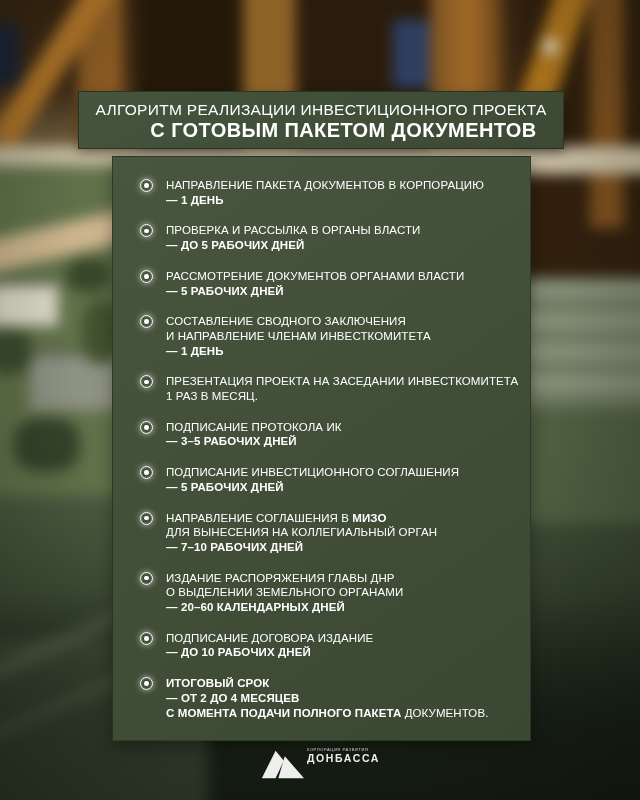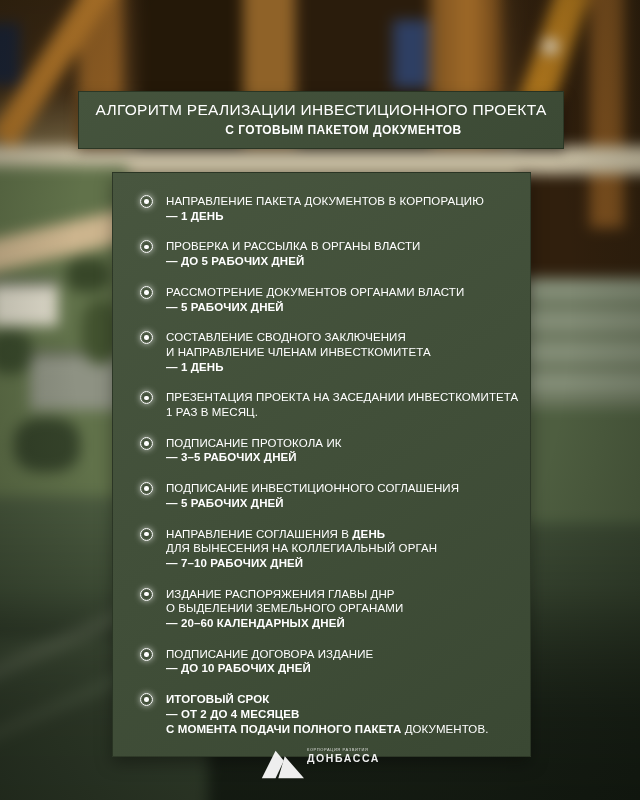--- a/index.html
+++ b/index.html
@@ -50,24 +50,24 @@
   
   .header-band{
     position:absolute;z-index:2;left:78px;top:91px;width:486px;height:58px;
     background:linear-gradient(135deg,#45543d,#3c4a35);
     border:1px solid rgba(24,32,19,.55);box-sizing:border-box;
     box-shadow:0 5px 12px rgba(0,0,0,.35);
     display:flex;flex-direction:column;justify-content:center;align-items:center;
     color:#fff;text-align:center;
   }
   .header-line1{font-size:15.5px;font-weight:400;letter-spacing:.3px;line-height:20px;}
-  .header-line2{font-size:12px;font-weight:700;letter-spacing:.4px;line-height:21px;margin-left:45px;}
+  .header-line2{font-size:20px;font-weight:700;letter-spacing:.4px;line-height:21px;margin-left:45px;}
   
   .panel{
-    position:absolute;z-index:2;left:112px;top:172px;width:419px;height:585px;
+    position:absolute;z-index:2;left:112px;top:156px;width:419px;height:585px;
     background:linear-gradient(145deg,#48563f,#3a4833);
     border:1px solid rgba(24,32,19,.5);box-sizing:border-box;
     box-shadow:0 6px 16px rgba(0,0,0,.35);
     padding:21px 20px 14px 27px;color:#fff;
   }
   .step{display:flex;gap:13px;margin-bottom:16px;}
   .step:last-child{margin-bottom:9px;}
   .bullet{
     flex:0 0 auto;width:11px;height:11px;margin-top:1px;border-radius:50%;
     border:1.6px solid #fff;position:relative;
@@ -195,21 +195,21 @@
           <div class="step-text">
             <div class="line"><span class="seg">ПОДПИСАНИЕ ИНВЕСТИЦИОННОГО СОГЛАШЕНИЯ</span></div>
             <div class="line"><span class="seg-b">— 5 РАБОЧИХ ДНЕЙ</span></div>
           </div>
         </div>
         <div class="step">
           <span class="bullet">
             <i></i>
           </span>
           <div class="step-text">
-            <div class="line"><span class="seg">НАПРАВЛЕНИЕ СОГЛАШЕНИЯ В </span><span class="seg-b">ДЕНЬ</span></div>
+            <div class="line"><span class="seg">НАПРАВЛЕНИЕ СОГЛАШЕНИЯ В </span><span class="seg-b">МИЗО</span></div>
             <div class="line"><span class="seg">ДЛЯ ВЫНЕСЕНИЯ НА КОЛЛЕГИАЛЬНЫЙ ОРГАН</span></div>
             <div class="line"><span class="seg-b">— 7–10 РАБОЧИХ ДНЕЙ</span></div>
           </div>
         </div>
         <div class="step">
           <span class="bullet">
             <i></i>
           </span>
           <div class="step-text">
             <div class="line"><span class="seg">ИЗДАНИЕ РАСПОРЯЖЕНИЯ ГЛАВЫ ДНР</span></div>

